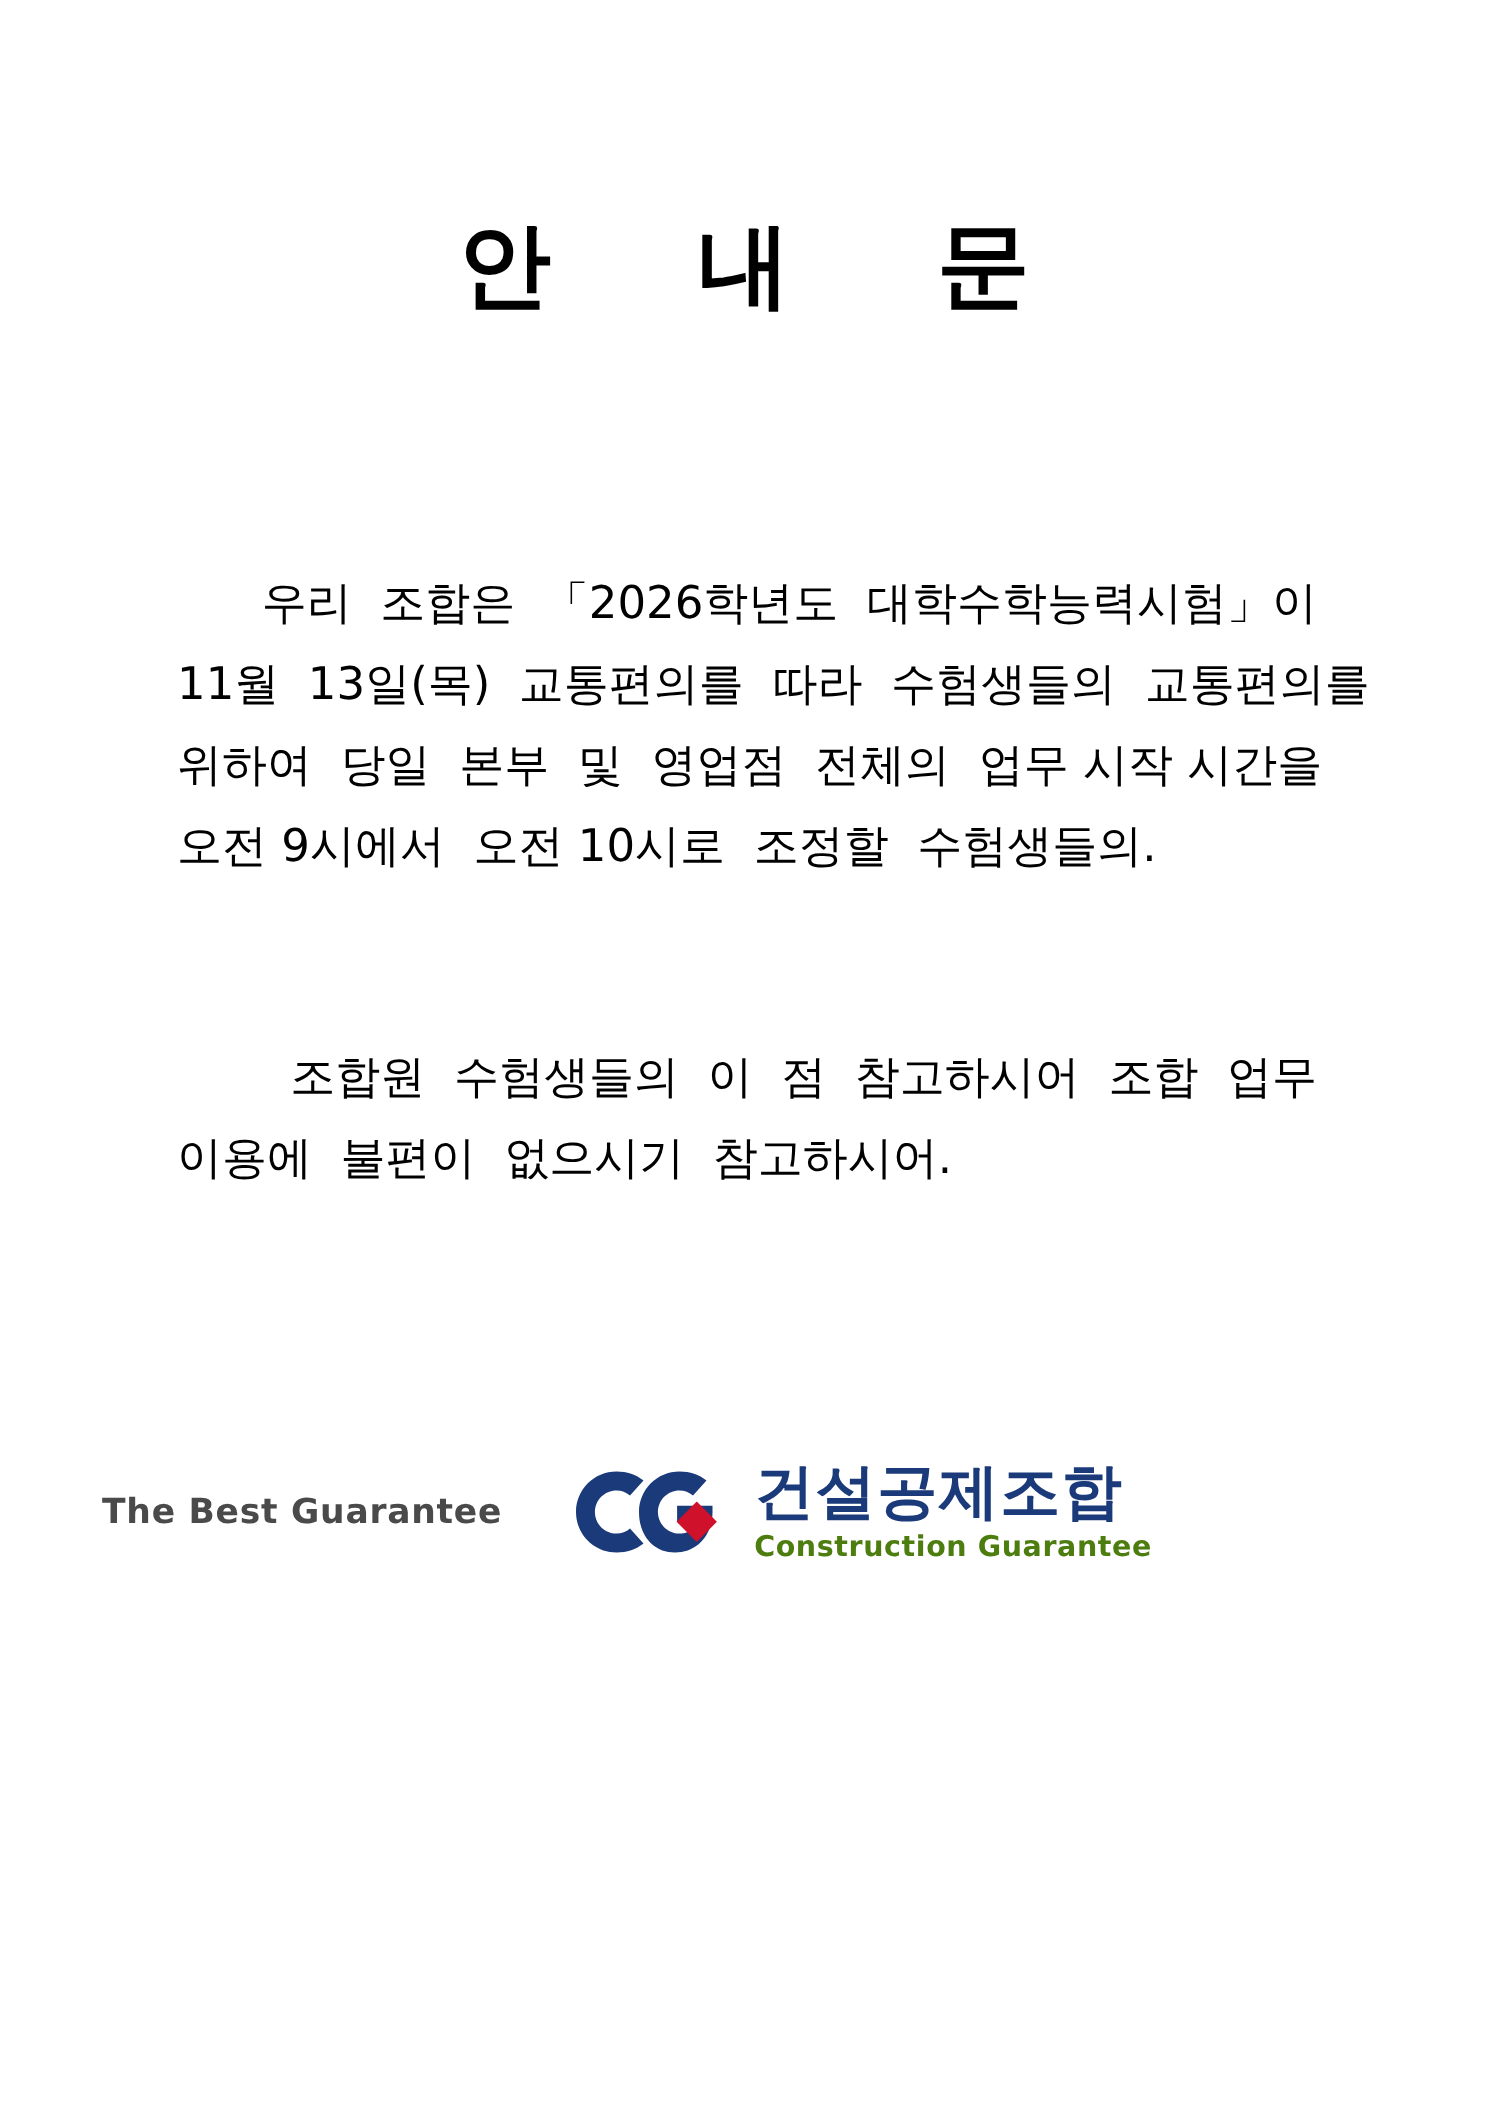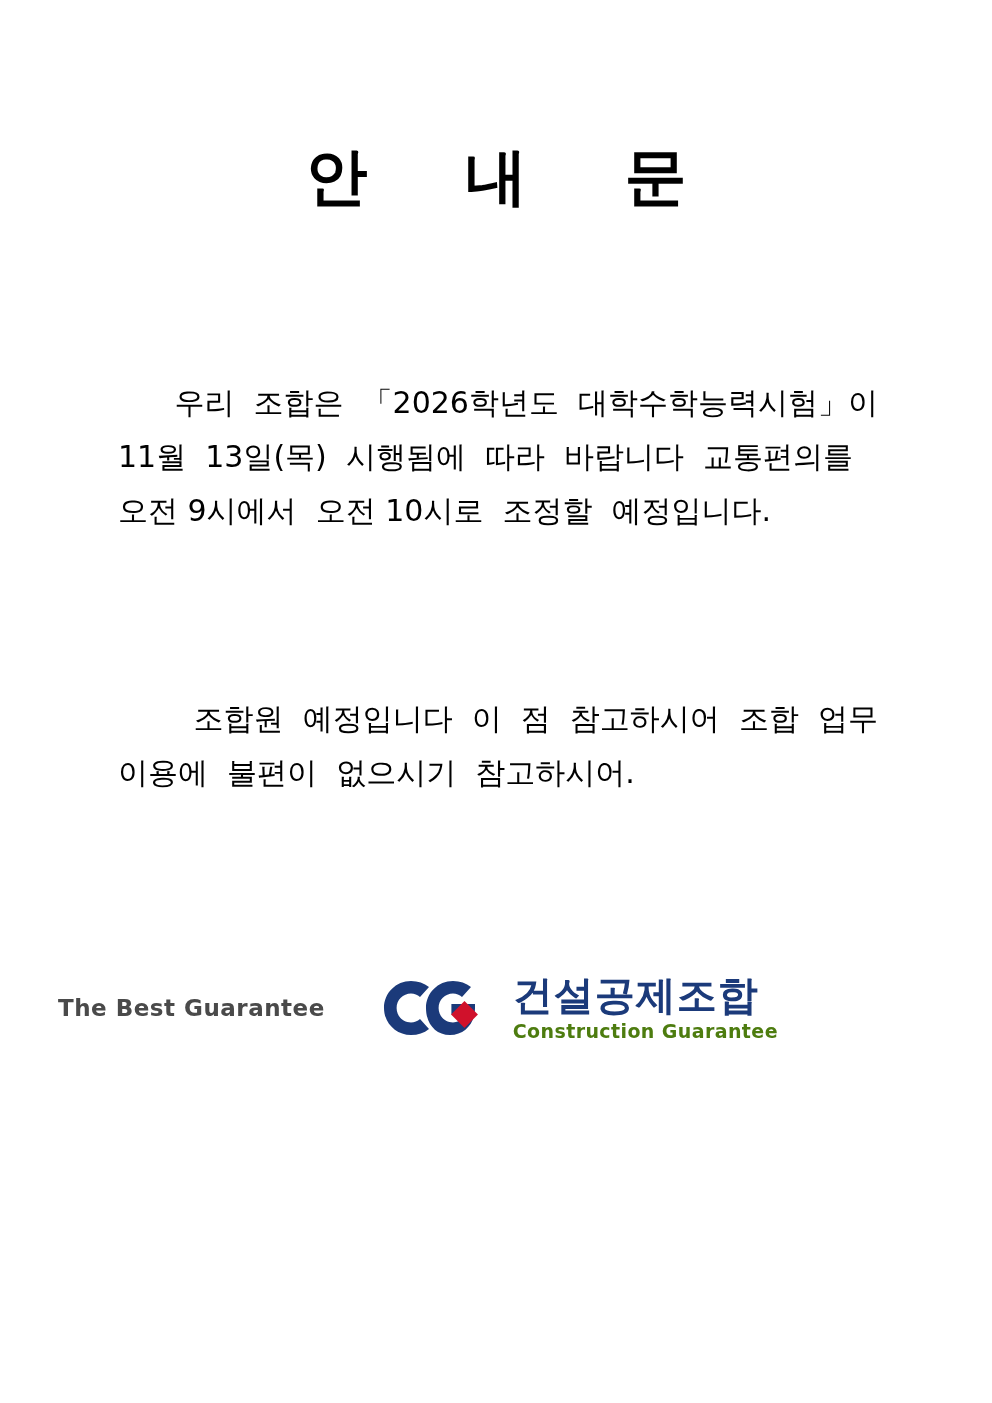--- a/index.html
+++ b/index.html
@@ -62,21 +62,21 @@
     width: 46px;
   }
   .logo-area {
     position: absolute;
     left: 0;
     top: 975px;
     width: 836px;
     display: flex;
     align-items: center;
     justify-content: center;
-    gap: 24px;
+    gap: 14px;
   }
   .tagline {
     font-size: 23px;
     font-weight: 700;
     color: #4a4a4a;
     letter-spacing: 0.5px;
     font-family: "DejaVu Sans", "Liberation Sans", sans-serif;
     white-space: nowrap;
   }
   .logo-mark {
@@ -107,28 +107,29 @@
 </head>
 <body>
 
 <div class="page">
 
   <div class="doc-title">안 내 문</div>
 
   <div class="body-block para-1">
     <div class="para">
       <span class="line justified"><span class="indent"></span><span>우리  조합은  「2026학년도  대학수학능력시험」이</span></span>
-      <span class="line justified"><span>11월  13일(목)  시행됨에  따라  바랍니다  교통편의를</span></span>
-      <span class="line"><span>오전 9시에서  오전 10시로  조정할  예정입니다.</span></span>
+      <span class="line justified"><span>11월  13일(목)  교통편의를  따라  수험생들의  교통편의를</span></span>
+      <span class="line justified"><span>위하여  당일  본부  및  영업점  전체의  업무 시작 시간을</span></span>
+      <span class="line"><span>오전 9시에서  오전 10시로  조정할  수험생들의.</span></span>
     </div>
   </div>
 
   <div class="body-block para-2">
     <div class="para">
-      <span class="line justified"><span class="indent"></span><span>조합원  예정입니다  이  점  참고하시어  조합  업무</span></span>
+      <span class="line justified"><span class="indent"></span><span>조합원  수험생들의  이  점  참고하시어  조합  업무</span></span>
       <span class="line"><span>이용에  불편이  없으시기  참고하시어.</span></span>
     </div>
   </div>
 
   <div class="logo-area">
     <div class="tagline">The Best Guarantee</div>
 
     <svg class="logo-mark" width="140" height="62" viewBox="0 0 140 62" xmlns="http://www.w3.org/2000/svg">
       <path d="M44 31 A28 28 0 1 1 44 31.6 Z" fill="none"></path>
       <path d="M35 31c0-15 12-27 27-27 7 0 13 2 18 6l-9 10c-2.5-2.2-5.6-3.4-9-3.4-8 0-14.4 6.4-14.4 14.4S53.9 45.4 62 45.4c3.4 0 6.5-1.2 9-3.4l9 10c-5 4-11 6-18 6-15 0-27-12-27-27z" fill="#1b3a7a"></path>

